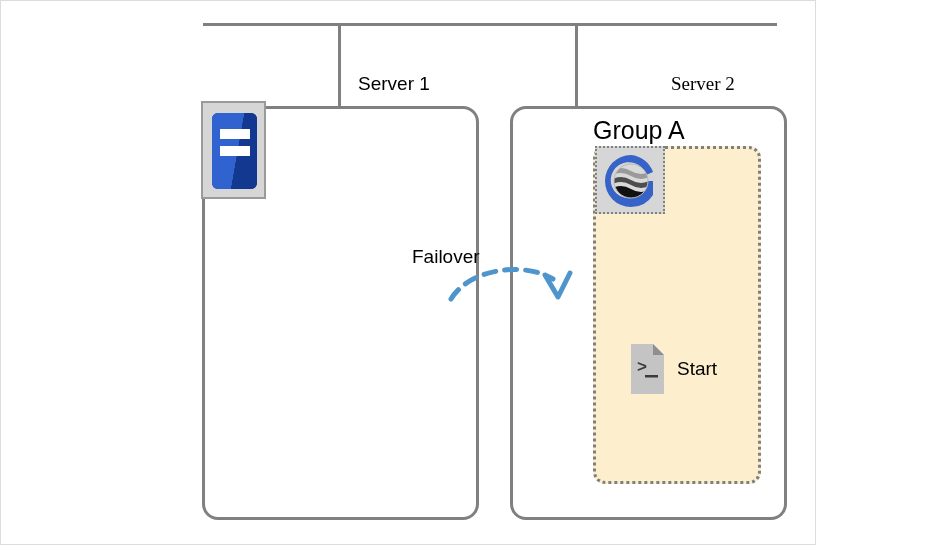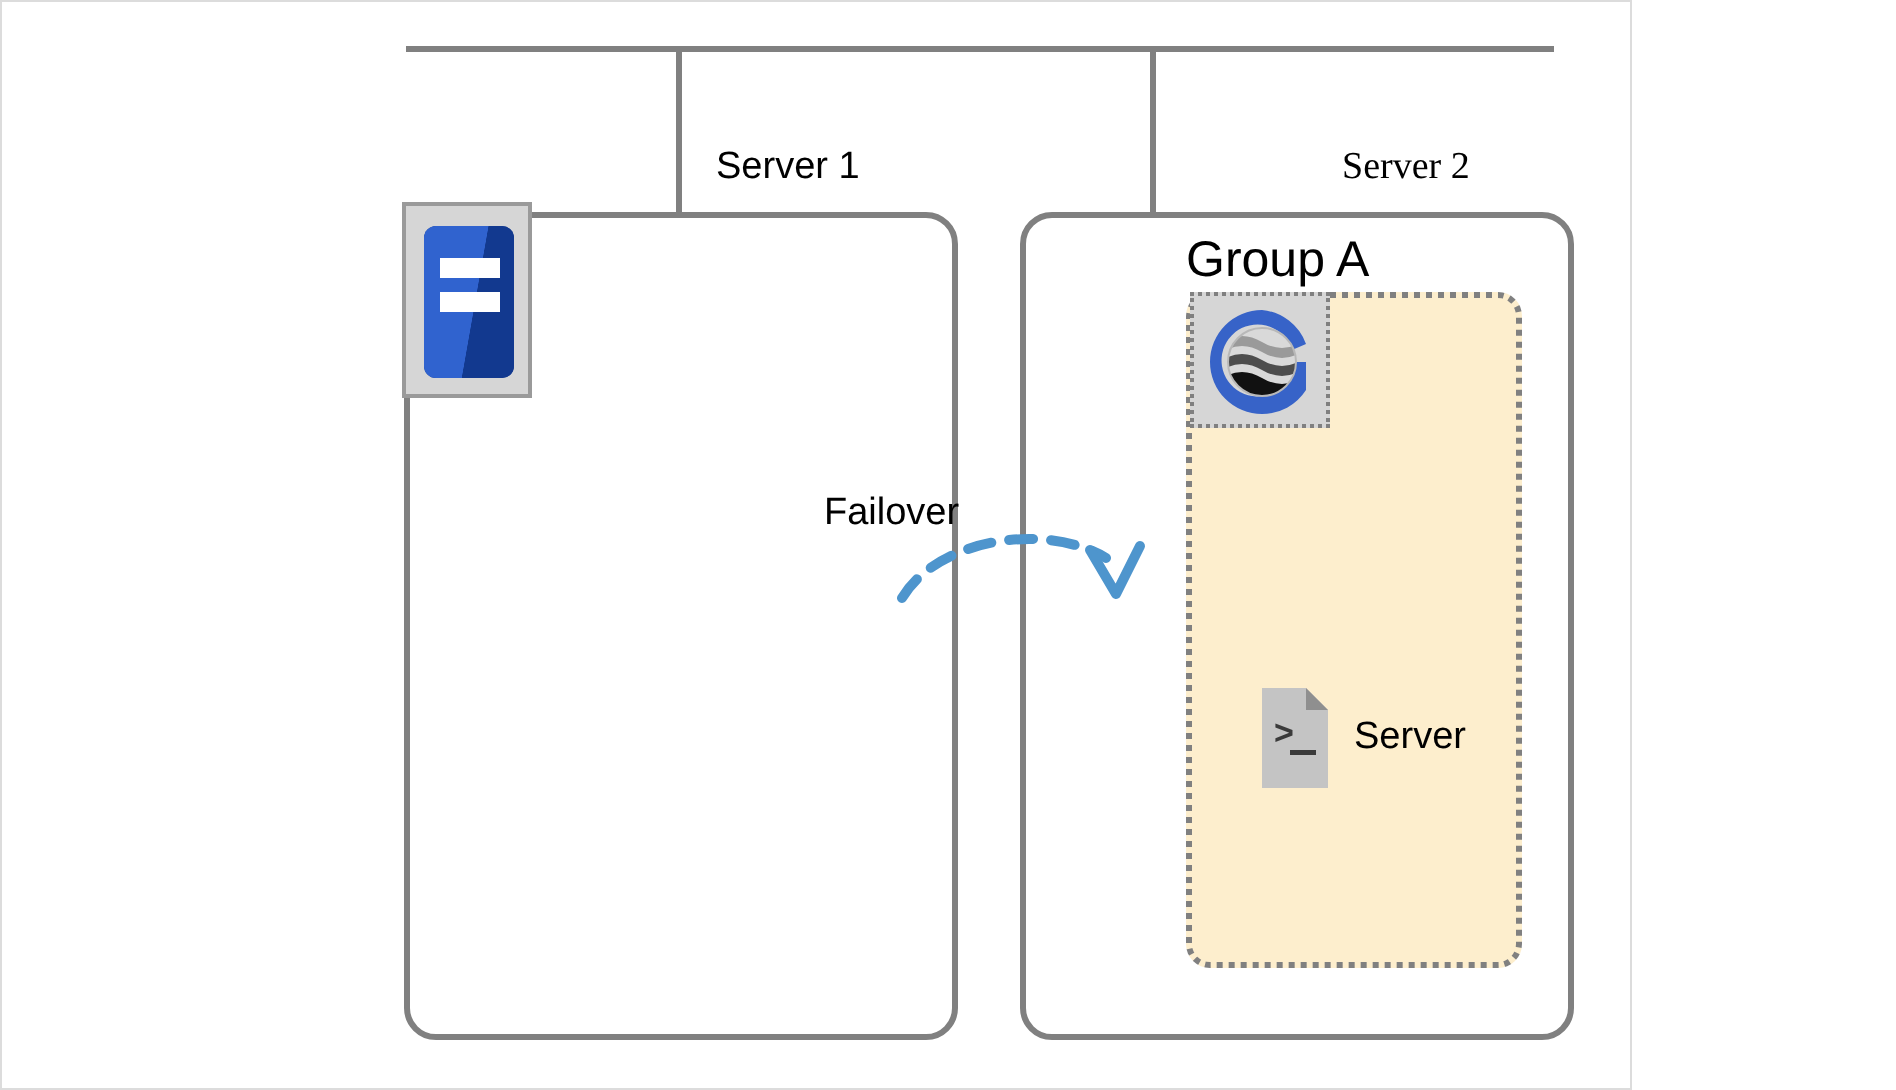--- a/index.html
+++ b/index.html
@@ -213,21 +213,21 @@
       <circle cx="30" cy="30" r="17" fill="none" stroke="#b8b8b8" stroke-width="1"></circle>
     </svg>
   </div>
 
   <svg id="script-start-icon" viewBox="0 0 33 50">
     <path d="M0 0 H22 L33 11 V50 H0 Z" fill="#c4c4c4"></path>
     <path d="M22 0 L33 11 H22 Z" fill="#8f8f8f"></path>
     <text x="6" y="28" font-family="'Liberation Sans', sans-serif" font-size="17" font-weight="bold" fill="#3b3b3b">&gt;</text>
     <rect x="14" y="31" width="13" height="2.5" fill="#3b3b3b"></rect>
   </svg>
-  <div id="label-start">Server</div>
+  <div id="label-start">Start</div>
 
   <div id="label-failover">Failover</div>
   <svg id="failover-arrow" width="140" height="60" viewBox="0 0 140 60">
     <path d="M10 46 C 28 16, 82 8, 112 26" fill="none" stroke="#4e95cd" stroke-width="5" stroke-linecap="round" stroke-dasharray="12 9"></path>
     <path d="M104 22 L117 44 L129 20" fill="none" stroke="#4e95cd" stroke-width="5" stroke-linecap="round" stroke-linejoin="round"></path>
   </svg>
 
 </div>
 
 </body></html>

